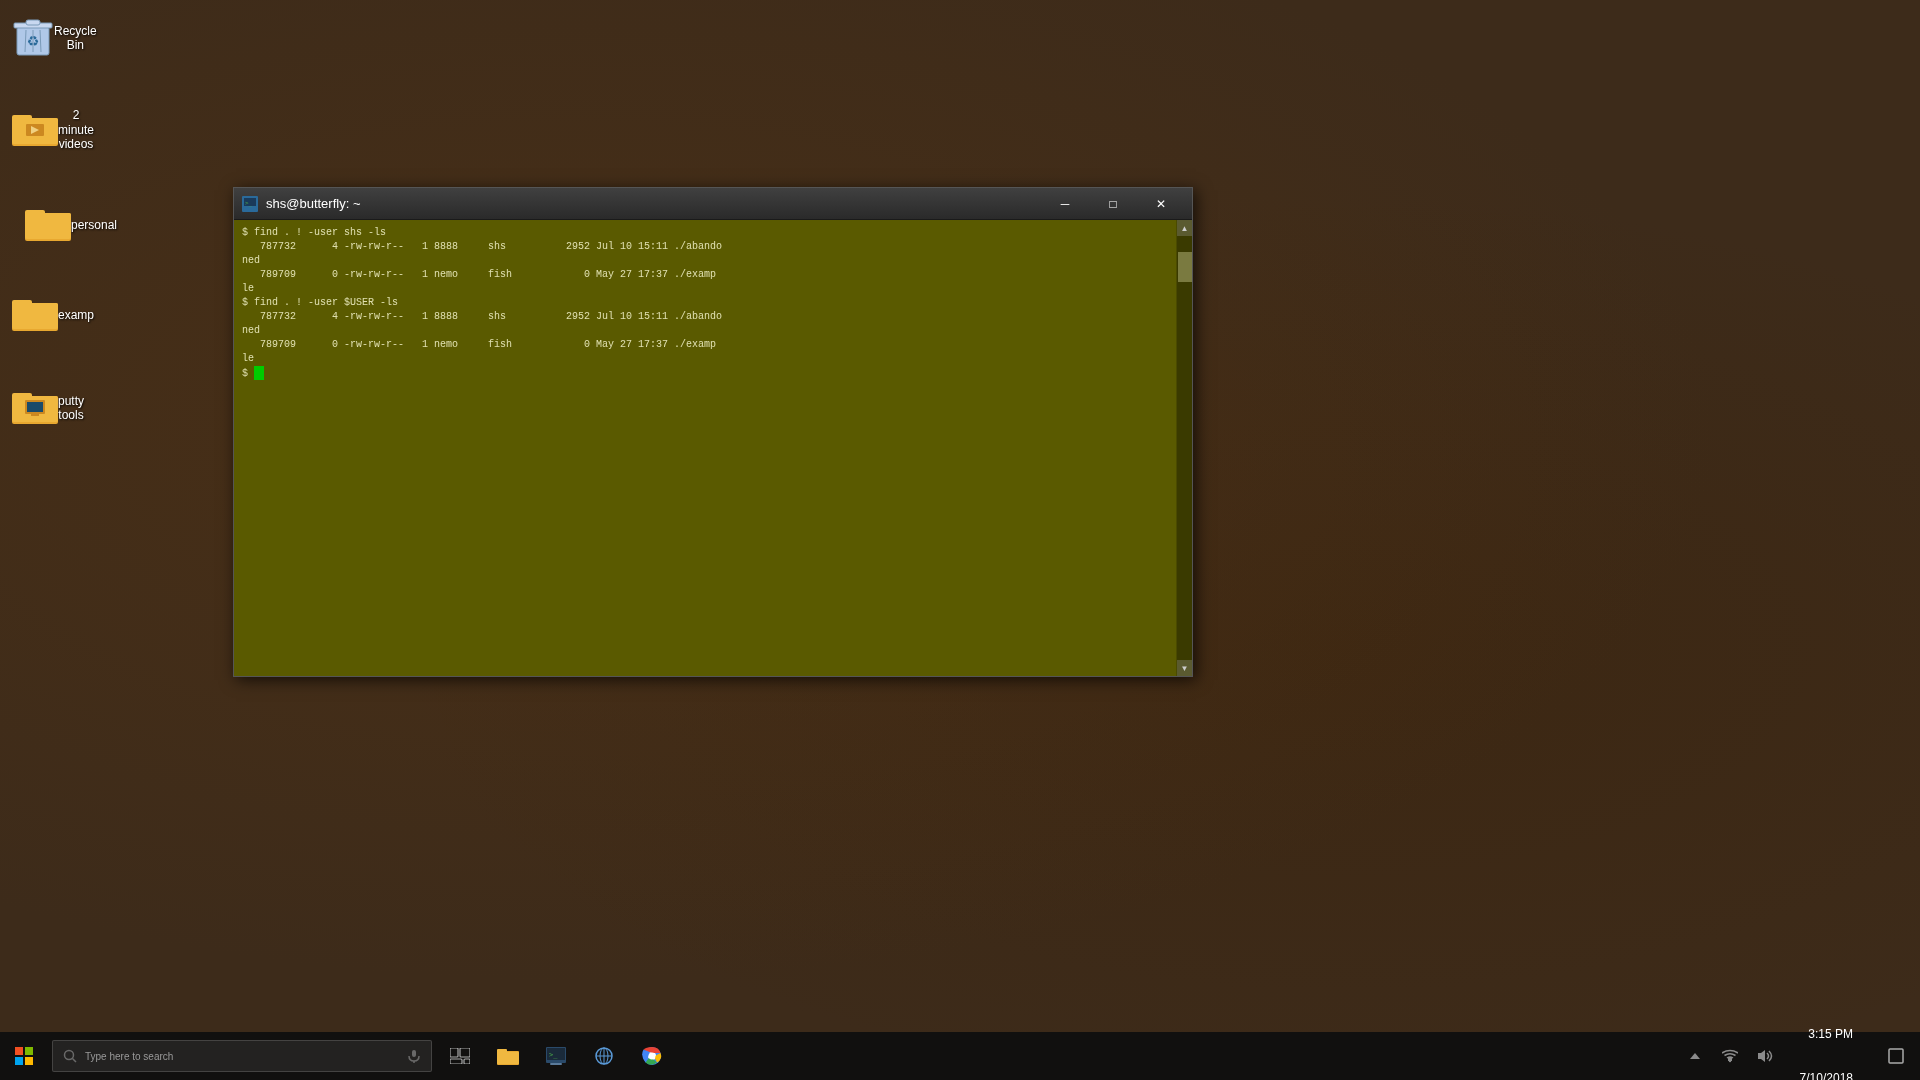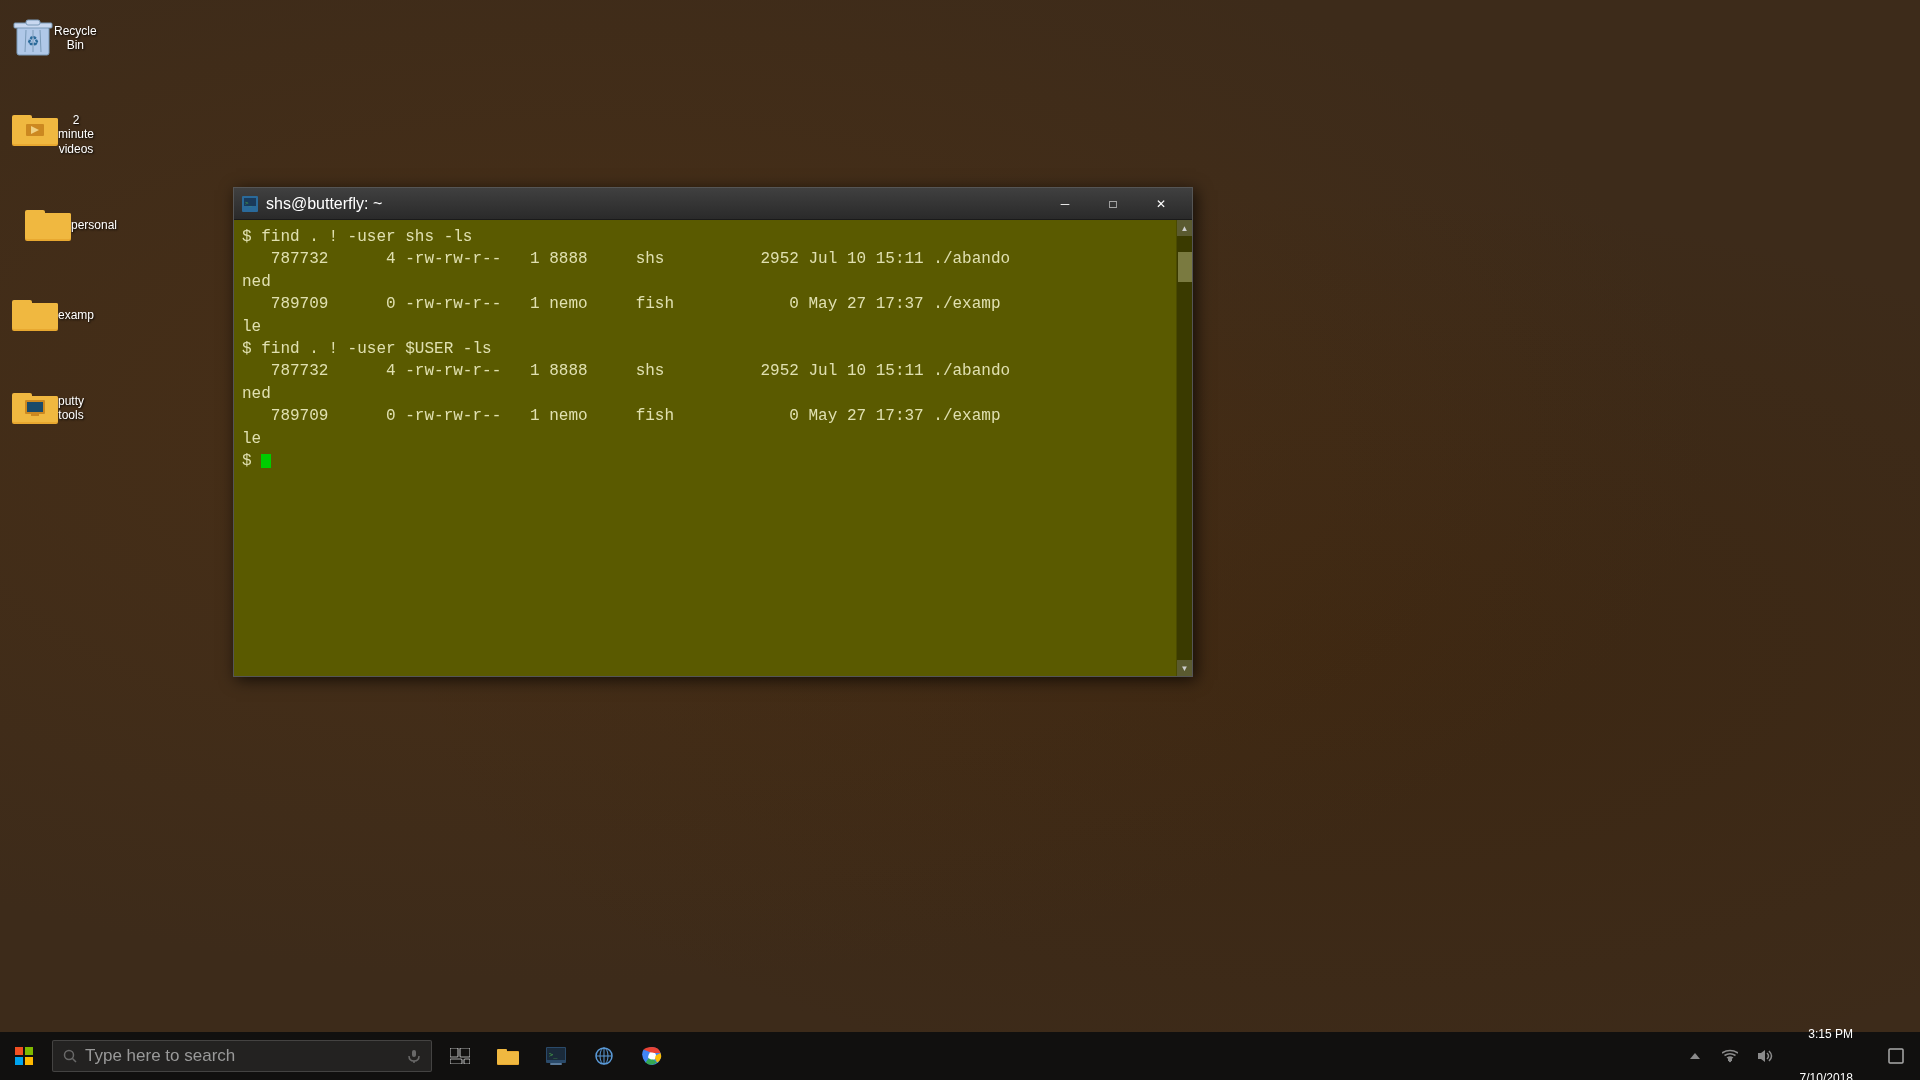--- a/index.html
+++ b/index.html
@@ -77,21 +77,21 @@
     }
 
     .terminal-titlebar .title-icon {
       width: 16px;
       height: 16px;
       margin-right: 8px;
     }
 
     .terminal-titlebar .title-text {
       color: #ffffff;
-      font-size: 16px;
+      font-size: 13px;
       flex: 1;
     }
 
     .terminal-titlebar .window-controls {
       display: flex;
       gap: 2px;
     }
 
     .win-btn {
       width: 46px;
@@ -111,21 +111,21 @@
       flex: 1;
       overflow: hidden;
       position: relative;
       display: flex;
     }
 
     .terminal-content {
       flex: 1;
       padding: 6px 8px;
       font-family: 'Consolas', 'Courier New', monospace;
-      font-size: 16px;
+      font-size: 10px;
       color: #e0e0b0;
       white-space: pre;
       overflow: hidden;
       line-height: 1.4;
     }
 
     .terminal-scrollbar {
       width: 16px;
       background: #3a3a00;
       display: flex;
@@ -209,21 +209,21 @@
       height: 14px;
       margin-right: 8px;
       opacity: 0.6;
     }
 
     .search-bar input {
       background: transparent;
       border: none;
       outline: none;
       color: #cccccc;
-      font-size: 17px;
+      font-size: 10px;
       flex: 1;
     }
     .search-bar input::placeholder {
       color: #999999;
     }
 
     .search-bar .mic-icon {
       width: 14px;
       height: 14px;
       opacity: 0.6;
@@ -312,21 +312,21 @@
       <text x="21" y="33" text-anchor="middle" font-size="14" fill="#2a6a9a">♻</text>
 
       <line x1="14" y1="17" x2="13" y2="39" stroke="#7a9ab8" stroke-width="1"></line>
       <line x1="21" y1="17" x2="21" y2="39" stroke="#7a9ab8" stroke-width="1"></line>
       <line x1="28" y1="17" x2="29" y2="39" stroke="#7a9ab8" stroke-width="1"></line>
     </svg>
   </div>
   <span class="icon-label">Recycle Bin</span>
 </div>
 
-<div class="desktop-icon" style="position:absolute; top:100px; left:8px;align-items:flex-end;">
+<div class="desktop-icon" style="position:absolute; top:100px; left:8px;">
   <div class="icon-img">
     <svg class="folder-icon-svg" viewBox="0 0 46 40" xmlns="http://www.w3.org/2000/svg">
       <rect x="0" y="10" width="46" height="28" rx="2" fill="#e8a830"></rect>
       <rect x="0" y="7" width="20" height="8" rx="2" fill="#f0b840"></rect>
       <rect x="0" y="10" width="46" height="26" rx="2" fill="#f0b840"></rect>
 
       <rect x="14" y="16" width="18" height="12" rx="1" fill="#cc8820"></rect>
       <polygon points="19,18 19,26 27,22" fill="#f0d080"></polygon>
     </svg>
   </div>

